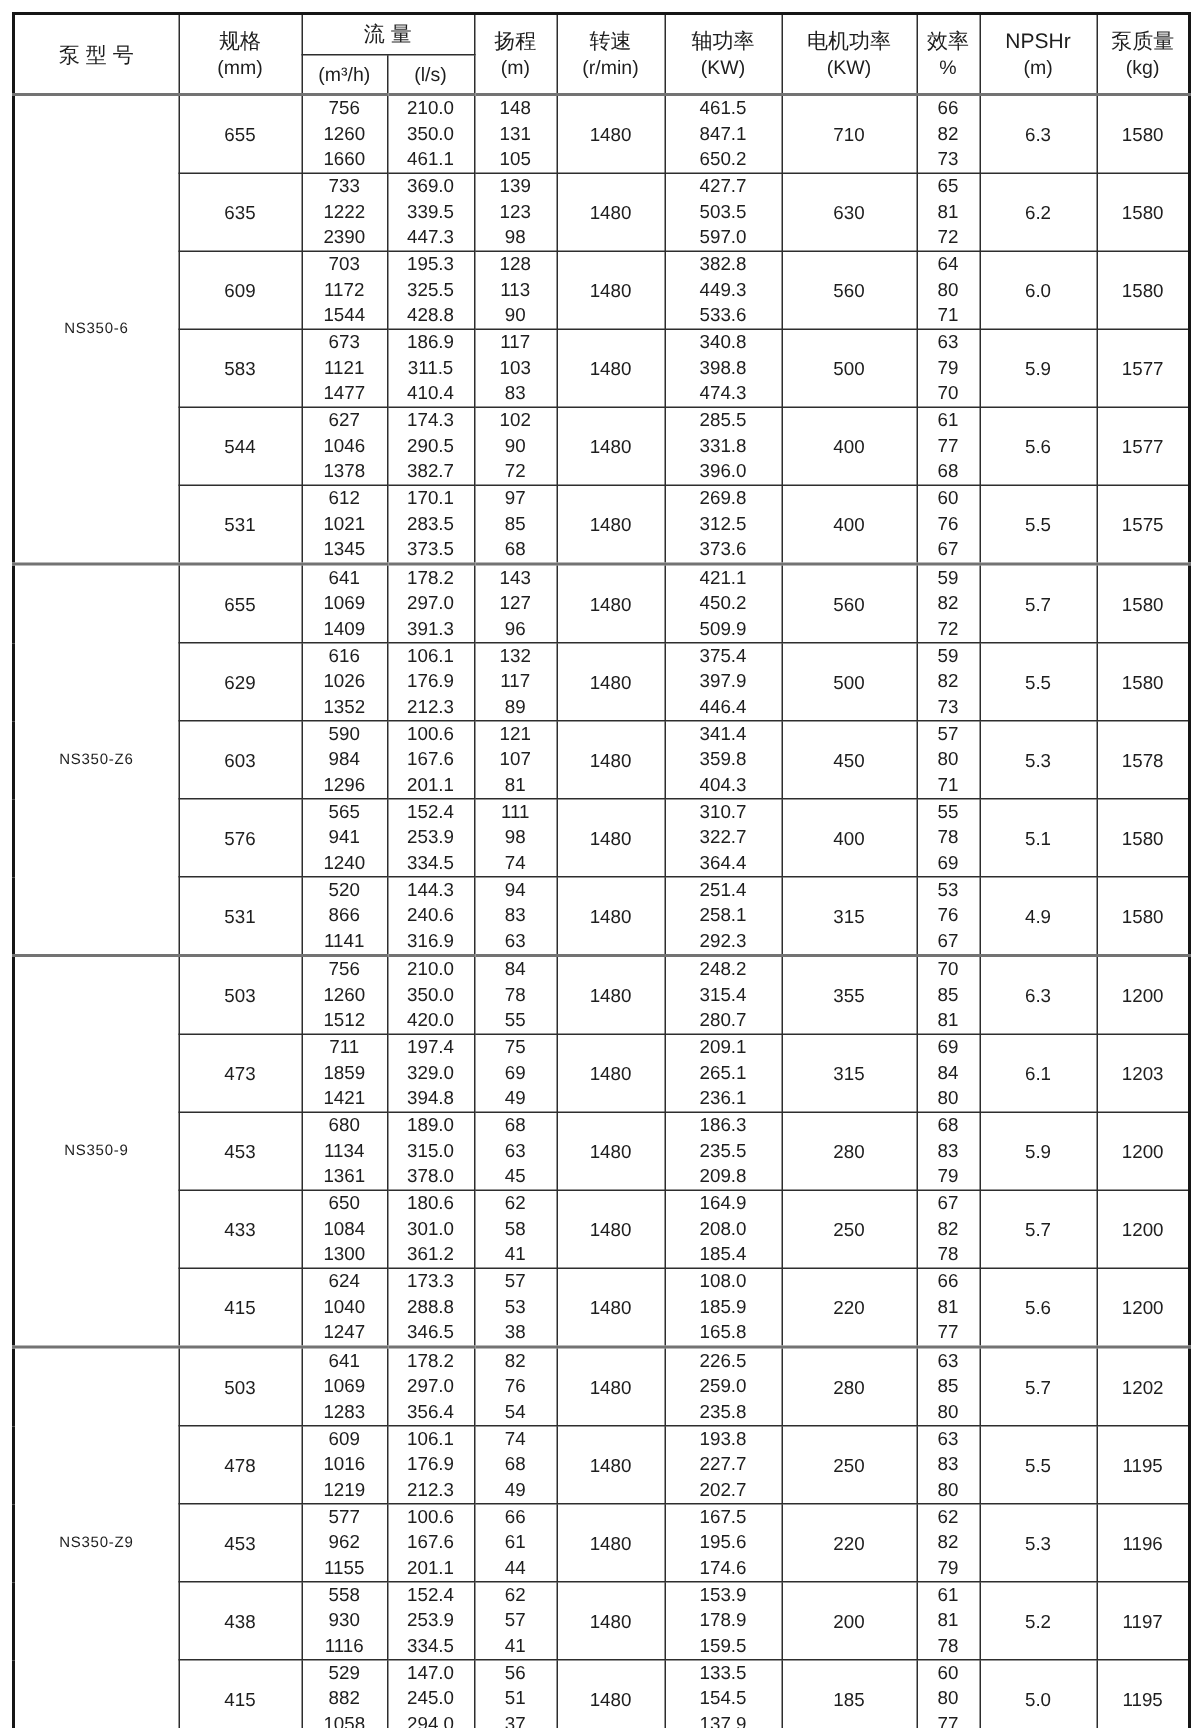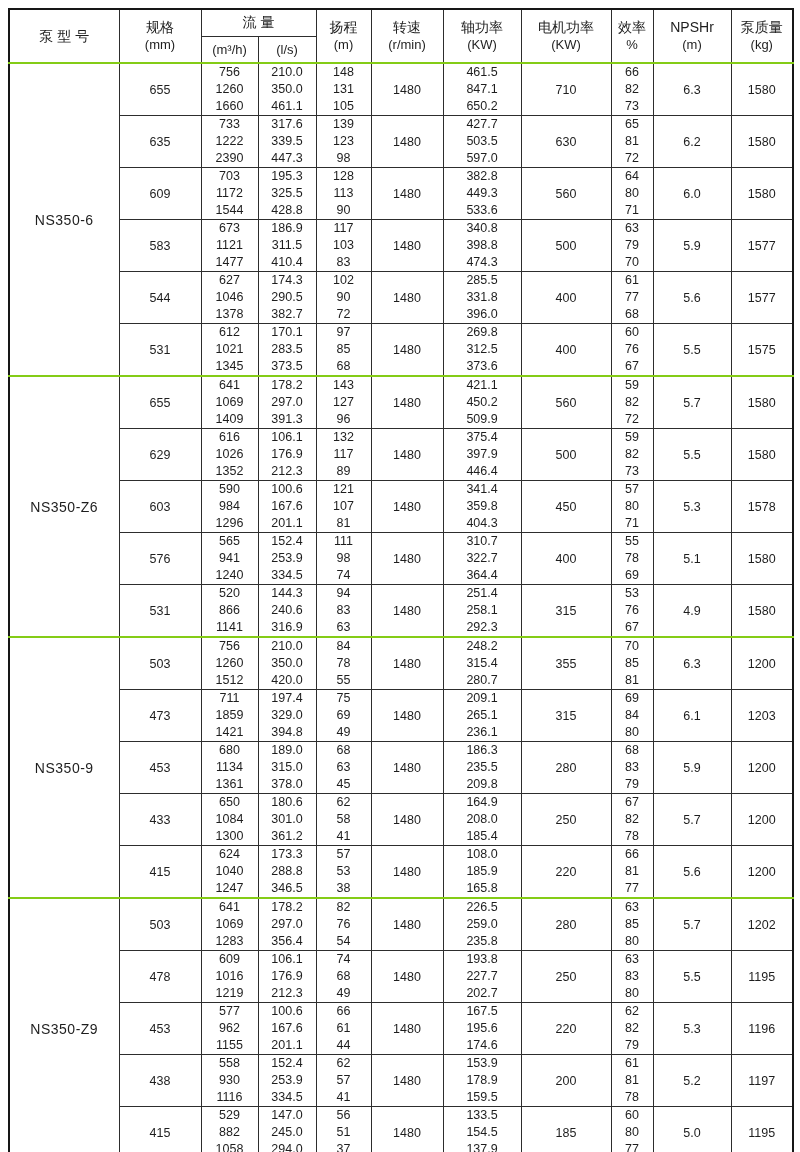--- a/index.html
+++ b/index.html
@@ -33,22 +33,22 @@
     font-size: 14px;
     line-height: 17px;
   }
   thead .unit {
     font-size: 13px;
   }
   thead tr.h1 { height: 27px; }
   thead tr.h2 { height: 27px; }
   tbody tr { height: 51.7px; }
   tbody td { font-size: 12.5px; }
-  tbody td.model-cell { font-size: 14px; letter-spacing: 0.5px; text-align: center; }
-  tr.section-start td { border-top: 2px solid #84cc16; }
+  tbody td.model-cell { font-size: 10px; letter-spacing: 0.5px; text-align: center; }
+  tr.section-start td { border-top: 2px solid #737373; }
   .stack {
     display: flex;
     flex-direction: column;
     justify-content: center;
     height: 100%;
   }
   .line {
     line-height: 17px;
     height: 17px;
   }
@@ -162,21 +162,21 @@
         <td>635</td>
         <td>
           <div class="stack">
             <div class="line">733</div>
             <div class="line">1222</div>
             <div class="line">2390</div>
           </div>
         </td>
         <td>
           <div class="stack">
-            <div class="line">317.6</div>
+            <div class="line">369.0</div>
             <div class="line">339.5</div>
             <div class="line">447.3</div>
           </div>
         </td>
         <td>
           <div class="stack">
             <div class="line">139</div>
             <div class="line">123</div>
             <div class="line">98</div>
           </div>

